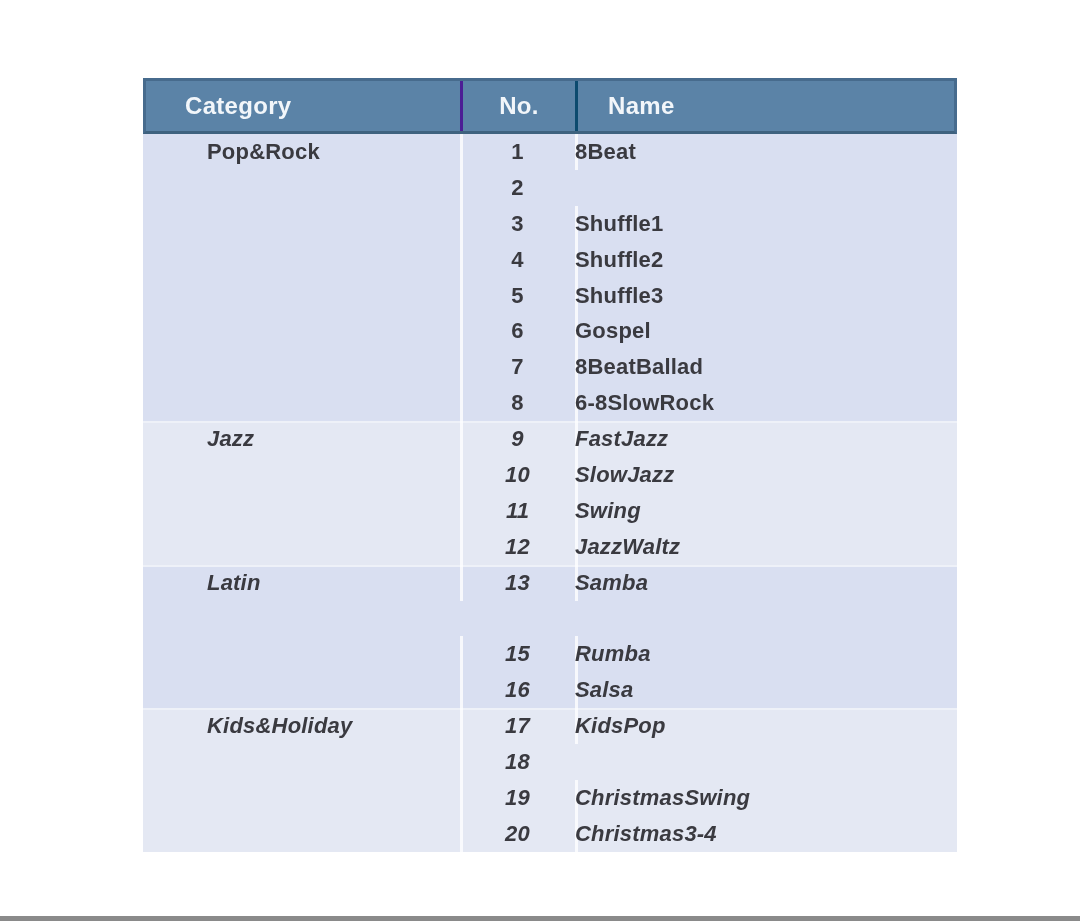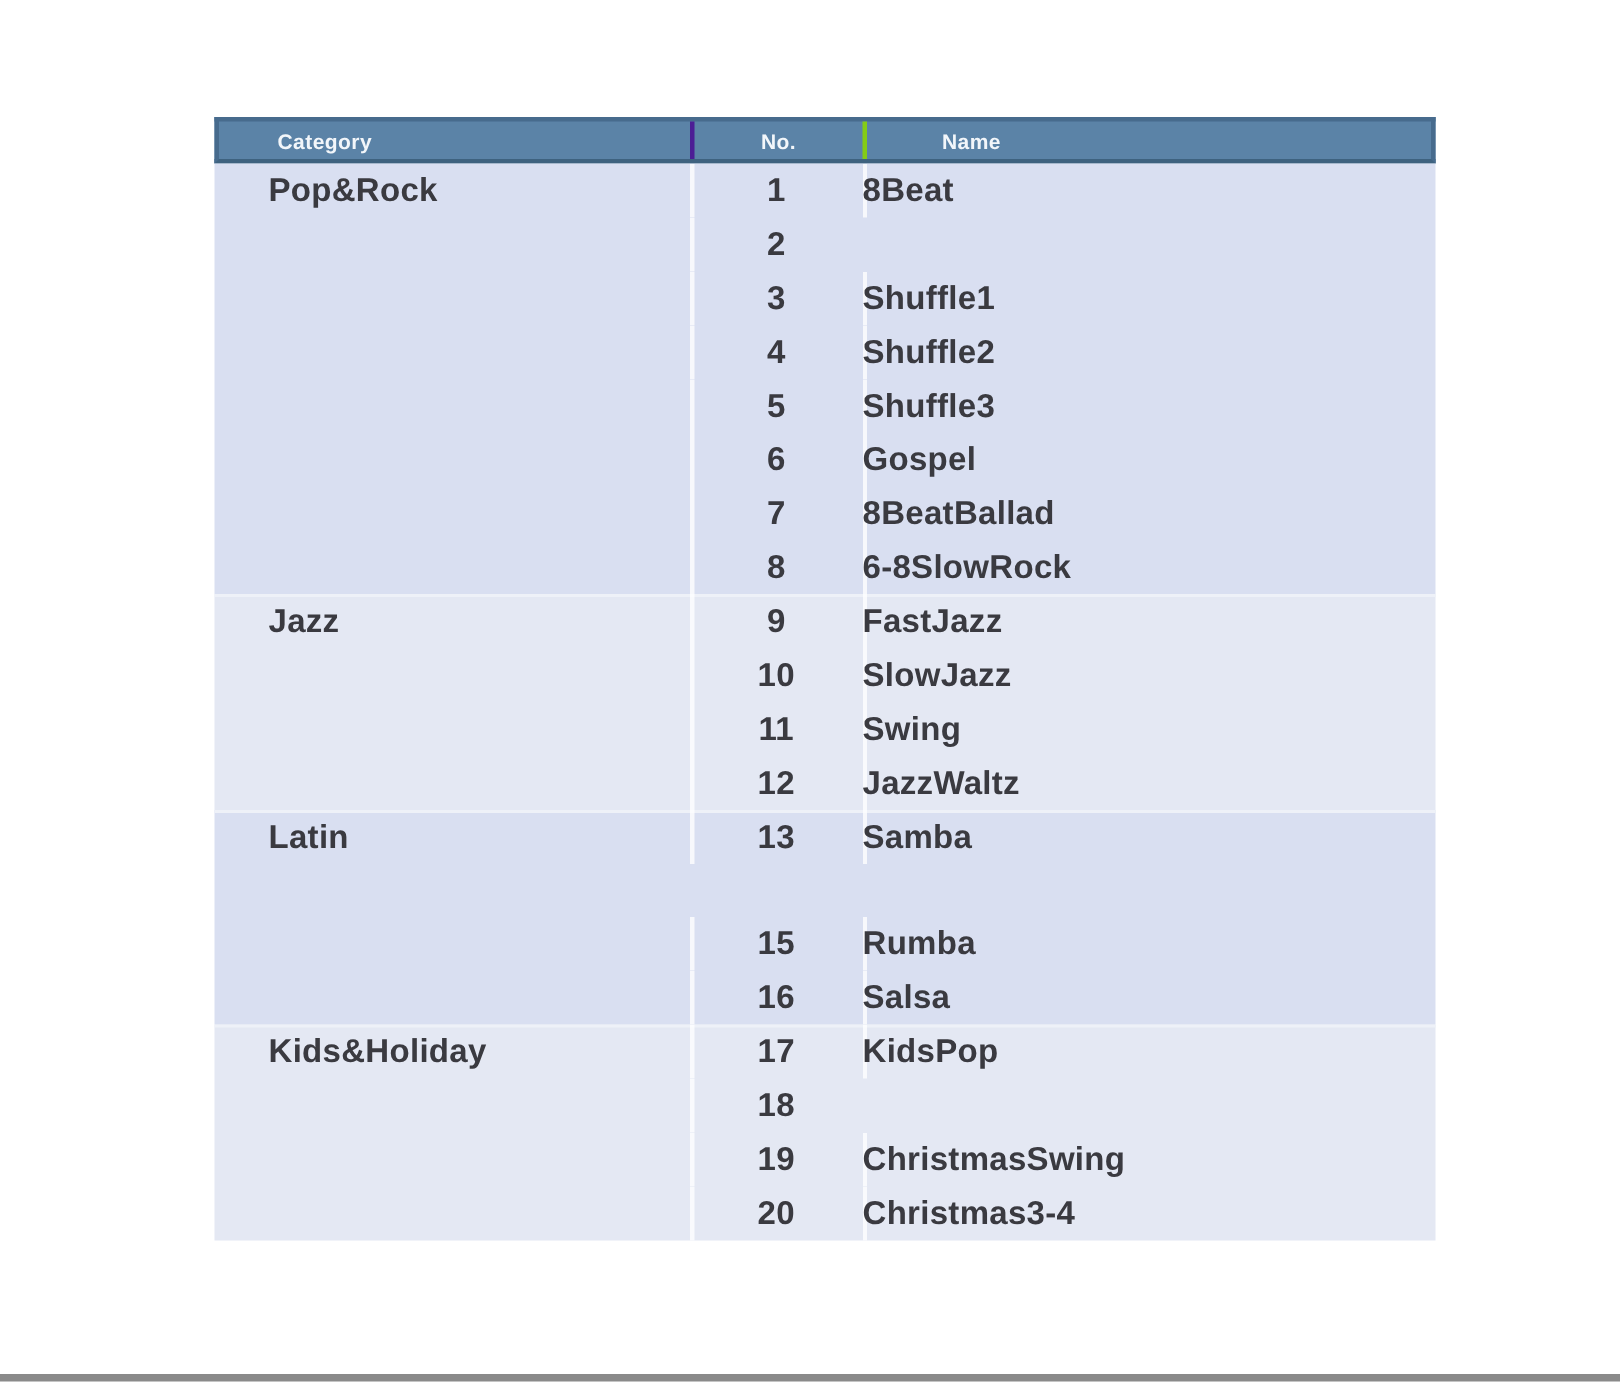--- a/index.html
+++ b/index.html
@@ -18,44 +18,44 @@
   body{
     width:1080px;height:922px;position:relative;overflow:hidden;
     background:#ffffff;
     font-family:"Liberation Sans","DejaVu Sans",sans-serif;
   }
   .style-table{
     position:absolute;left:143px;top:78px;width:814px;
     filter:blur(0.35px);
   }
   .header-row{
-    display:flex;height:31px;box-sizing:border-box;
+    display:flex;height:56px;box-sizing:border-box;
     background:var(--header-bg);
     border:3px solid var(--header-border);
     border-bottom:3px solid var(--header-border-bottom);
     color:var(--header-text);
-    font-weight:bold;font-size:14px;letter-spacing:0.3px;
+    font-weight:bold;font-size:24px;letter-spacing:0.3px;
     align-items:center;
     text-align:right;
   }
   .hcell{box-sizing:border-box;height:100%;display:flex;align-items:center;}
   .hcell.cat{width:314px;padding-left:39px;}
   .hcell.no{width:115px;justify-content:center;border-left:3px solid #4c1d95;}
-  .hcell.name{flex:1;padding-left:50px;border-left:3px solid #84cc16;}
+  .hcell.name{flex:1;padding-left:30px;border-left:3px solid #0c4a6e;}
   .tbody{width:100%;}
   .section{width:100%;}
   .section.alt-a{background:var(--section-a);}
   .section.alt-b{background:var(--section-b);}
-  .section + .section{box-shadow:inset 0 2px 0 var(--separator);}
+  .section + .section{box-shadow:inset 0 2px 0 var(--separator);font-style:italic;}
   .row{
     display:flex;height:35.9px;box-sizing:border-box;align-items:center;
     color:var(--body-text);font-size:22px;font-weight:bold;letter-spacing:0.2px;
   }
   .cell{box-sizing:border-box;height:100%;display:flex;align-items:center;}
-  .cell.cat{width:317px;padding-left:36px;}
+  .cell.cat{width:317px;padding-left:64px;}
   .cell.no{width:115px;justify-content:center;box-shadow:inset 3px 0 0 var(--col-sep);}
   .cell.name{flex:1;box-shadow:inset 3px 0 0 var(--col-sep);}
   .bottom-bar{
     position:absolute;left:0;right:0;bottom:1px;height:5px;
     background:var(--bottom-bar);
   }
 </style>
 </head>
 <body>
 

